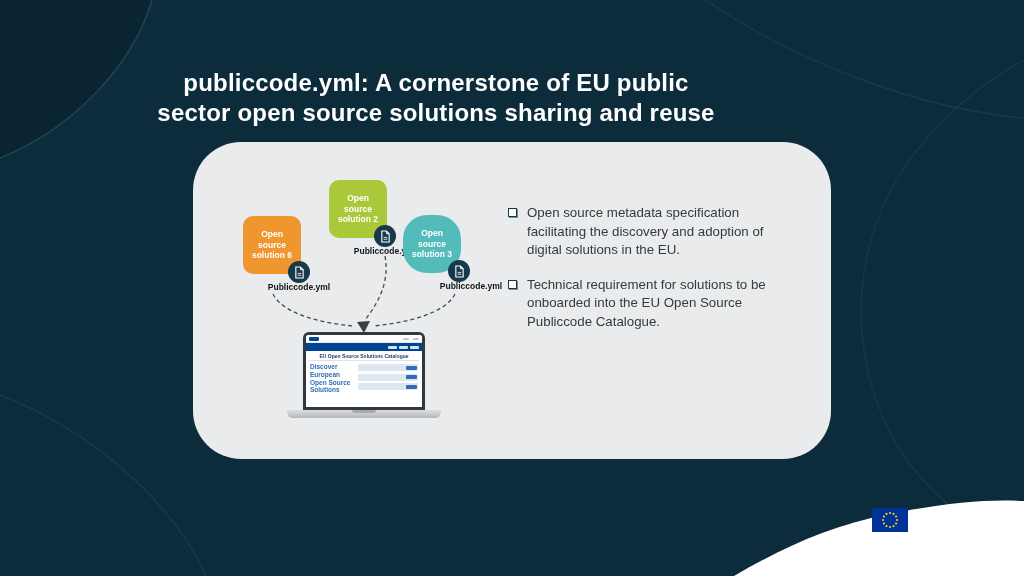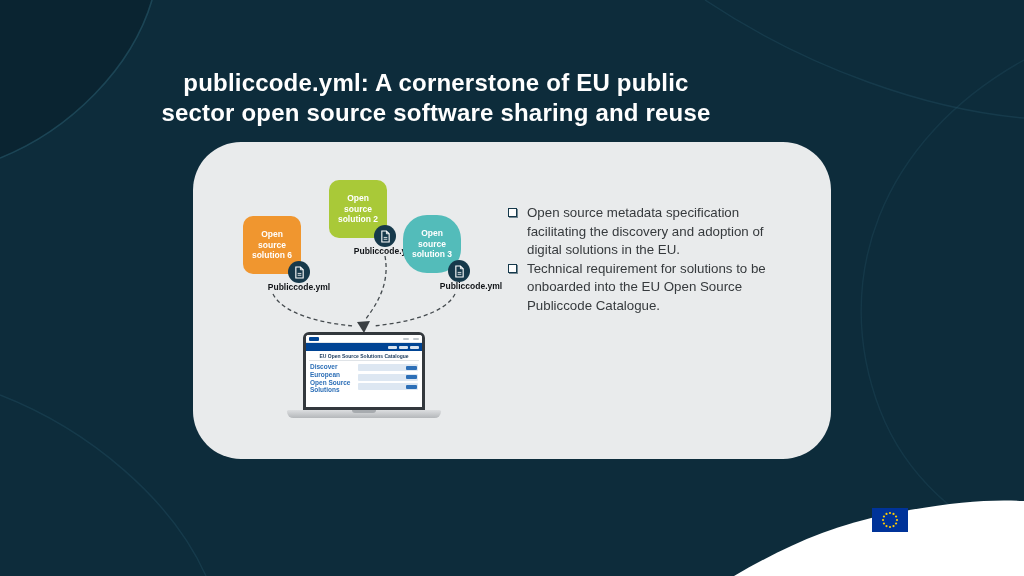--- a/index.html
+++ b/index.html
@@ -77,21 +77,21 @@
     background:linear-gradient(#dcdee0,#b4b7ba); border-radius:2px 2px 8px 8px;
   }
   .notch {
     position:absolute; left:65px; top:0; width:24px; height:3px;
     background:#a7abaf; border-radius:0 0 3px 3px;
   }
 
   
   .bullets {
     position:absolute; left:315px; top:62px; width:276px;
-    display:flex; flex-direction:column; 
+    display:flex; flex-direction:column; gap:16px;
   }
   .bullet { display:flex; gap:10px; }
   .chk {
     flex:0 0 auto; width:9px; height:9px; margin-top:4px;
     border:1.6px solid #16394b; background:#fdfdfd;
     box-shadow:1px 1px 0 rgba(22,57,75,0.55);
   }
   .btxt { font-size:13.3px; color:#363a3d; line-height:1.4; }
 
   
@@ -106,21 +106,21 @@
 <svg class="bg-curves" viewBox="0 0 1024 576">
   <path d="M0,158 C70,130 132,68 152,0 L0,0 Z" fill="#0a2431"></path>
   <path d="M0,158 C70,130 132,68 152,0" fill="none" stroke="#2a5c70" stroke-width="1.6" opacity="0.55"></path>
   <path d="M705,0 C810,70 930,110 1024,118" fill="none" stroke="#2a5c70" stroke-width="1.4" opacity="0.3"></path>
   <path d="M1024,60 C880,140 830,280 880,410 C905,475 960,525 1024,548" fill="none" stroke="#2a5c70" stroke-width="1.4" opacity="0.25"></path>
   <path d="M0,395 C90,430 172,500 206,576" fill="none" stroke="#2a5c70" stroke-width="1.4" opacity="0.3"></path>
 </svg>
 
 <div class="title">
   <div>publiccode.yml: A cornerstone of EU public</div>
-  <div>sector open source software sharing and reuse</div>
+  <div>sector open source solutions sharing and reuse</div>
 </div>
 
 <div class="panel" style="background-color: rgb(233, 235, 236);">
 
   <svg class="arrows" viewBox="0 0 638 317">
     <path d="M80,152 C90,172 128,181 160,184" fill="none" stroke="#444a4e" stroke-width="1.3" stroke-dasharray="4 3"></path>
     <path d="M192,114 C197,142 184,162 172,178" fill="none" stroke="#444a4e" stroke-width="1.3" stroke-dasharray="4 3"></path>
     <path d="M262,152 C252,172 212,181 180,184" fill="none" stroke="#444a4e" stroke-width="1.3" stroke-dasharray="4 3"></path>
     <path d="M164,180 L171,191 L177,179 Z" fill="#3a3f43"></path>
   </svg>

